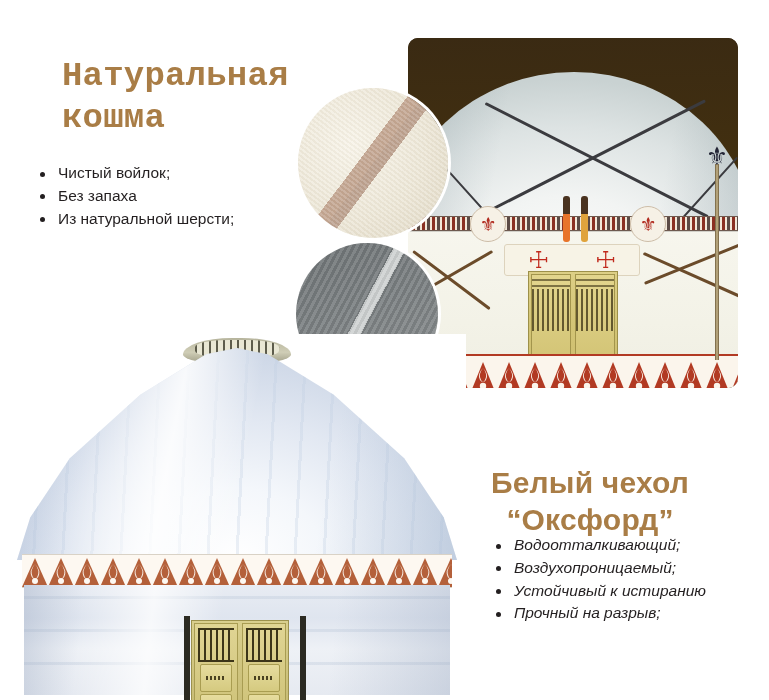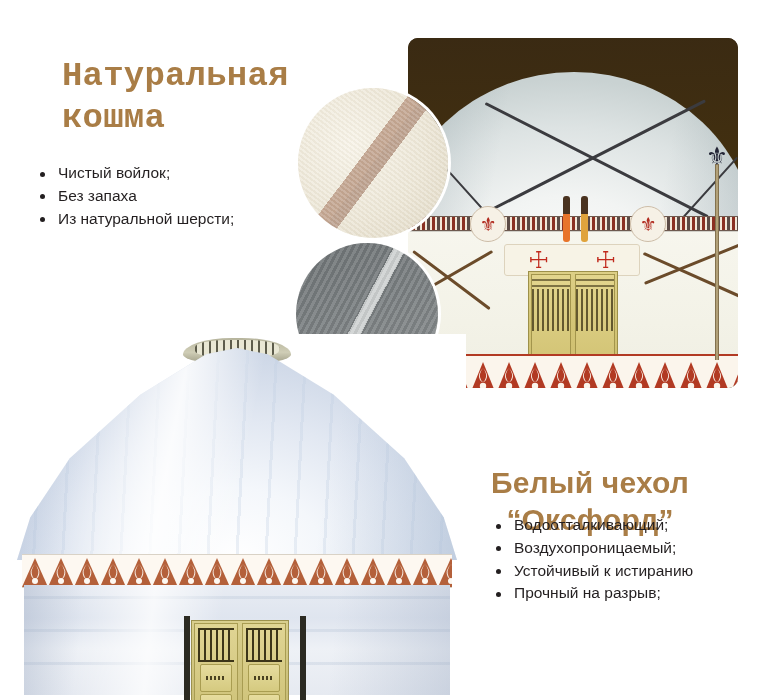--- a/index.html
+++ b/index.html
@@ -32,21 +32,21 @@
     white-space:nowrap;
   }
   .bullets li::before{
     content:"";
     position:absolute;
     left:4px;top:.62em;
     width:5px;height:5px;border-radius:50%;
     background:#231f20;
   }
   #felt-bullets{left:36px;top:162px;font-size:15.5px;}
-  #cover-bullets{left:492px;top:514px;font-size:15.5px;}
+  #cover-bullets{left:492px;top:534px;font-size:15.5px;font-style:italic;}
 
   
   #photo-top{
     position:absolute;left:408px;top:38px;width:330px;height:350px;
     border-radius:10px;overflow:hidden;
     background:#30220f;
   }
   #photo-top .sky{
     position:absolute;inset:0;
     background:linear-gradient(178deg,#3a2a13 0%,#43300f 42%,#4a3712 100%);

